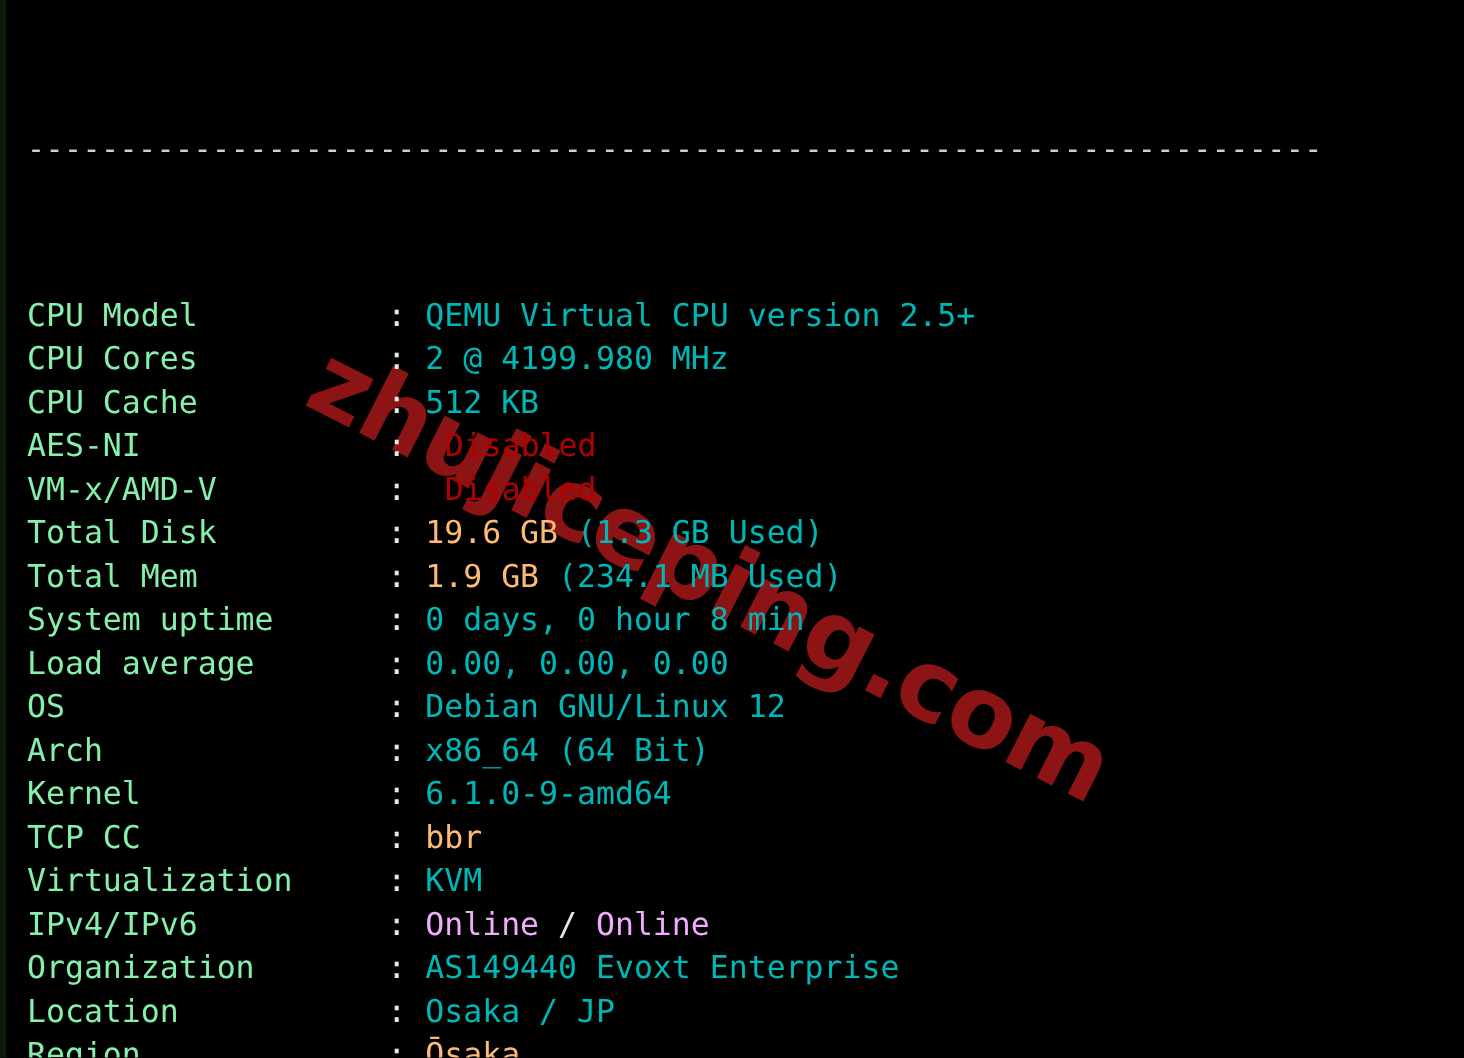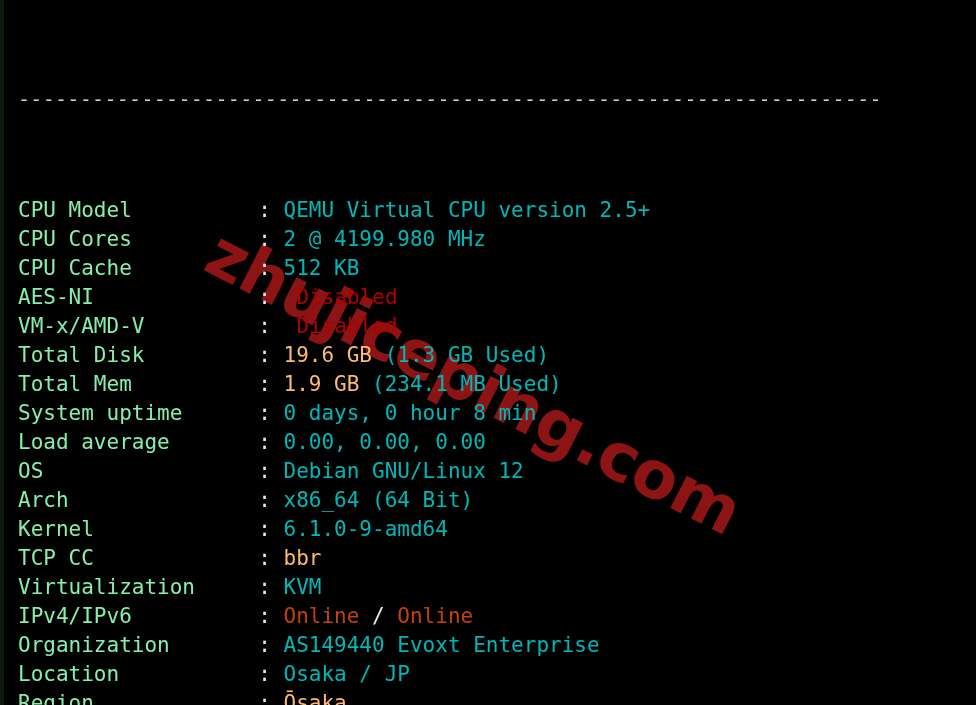--- a/index.html
+++ b/index.html
@@ -44,21 +44,21 @@
     font-size: 20px;
     overflow: hidden;
     letter-spacing: 0.30px;
   }
   .rule-top    { height: 22px; line-height: 24px; }
   .label  { color: #86efac; }
   .colon  { color: #e8e8e8; }
   .v-cyan   { color: #00b7b7; }
   .v-yellow { color: #fdba74; }
   .v-red    { color: #b00000; padding-left: 13px; }
-  .v-green  { color: #c2410c; }
+  .v-green  { color: #f0abfc; }
   .v-white  { color: #e8e8e8; }
   .wm {
     position: absolute;
     z-index: 1;
     left: 214px;
     top: 236px;
     transform: rotate(27deg);
     transform-origin: left top;
     color: #8d1414;
     font-family: "DejaVu Sans", "Liberation Sans", sans-serif;

